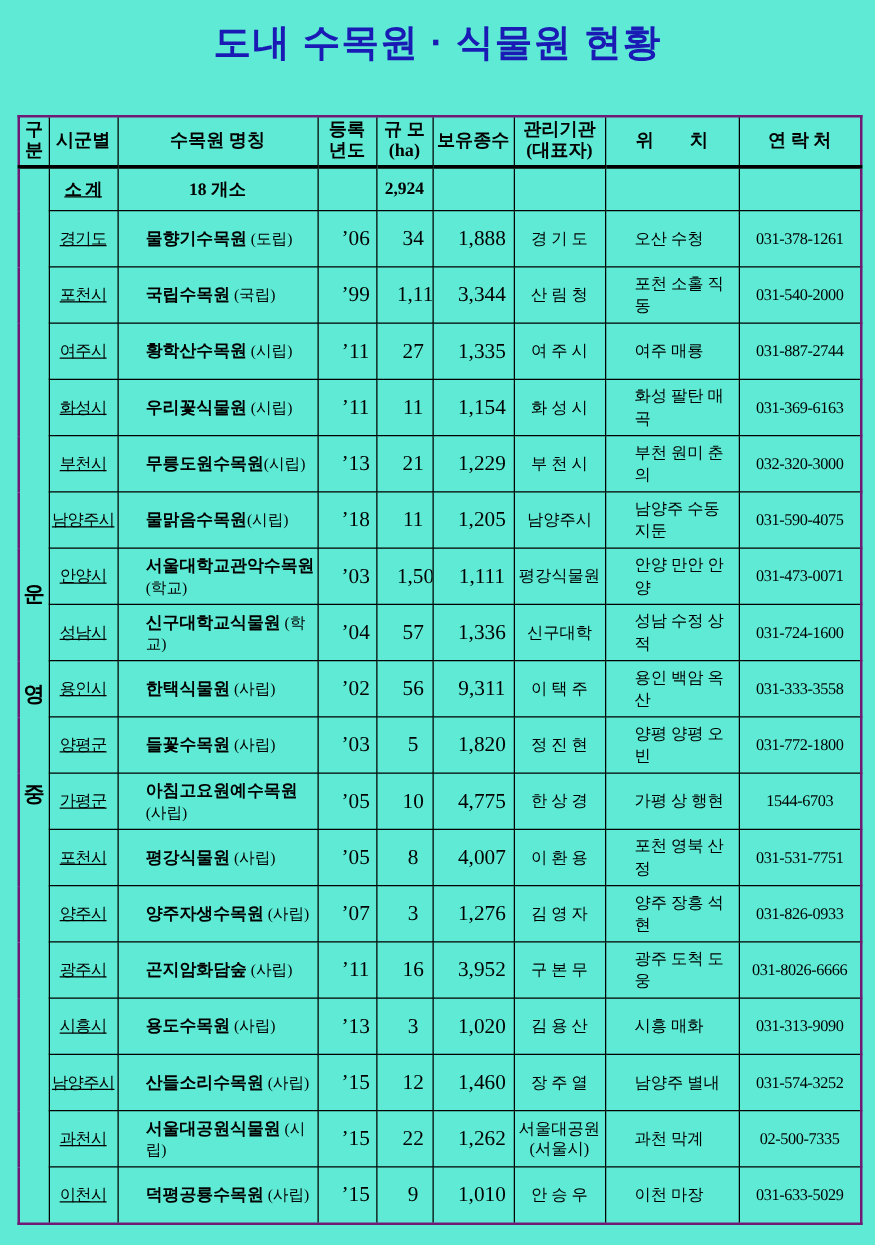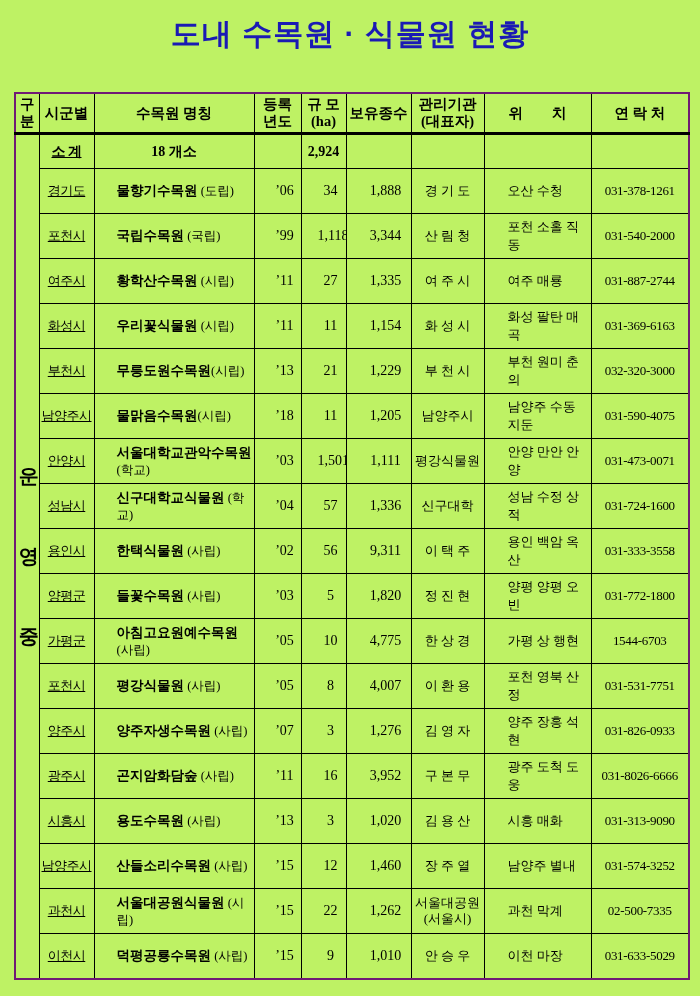--- a/index.html
+++ b/index.html
@@ -1,17 +1,17 @@
 <!DOCTYPE html>
 <html><head>
 <meta charset="utf-8">
 <style>
   html,body{margin:0;padding:0;background:#ffffff;}
   .page{
-    position:relative;width:700px;height:996px;background:#bef264;overflow:hidden;
+    position:relative;width:700px;height:996px;background:#5eead4;overflow:hidden;
     font-family:"Liberation Serif","DejaVu Serif",serif;color:#000;
   }
   .title{
     position:absolute;top:14px;left:0;width:100%;text-align:center;
     font-family:"Liberation Sans","DejaVu Sans",sans-serif;
     font-weight:bold;font-size:30px;letter-spacing:1px;color:#1a1ab4;
   }
   table.gardens{
     position:absolute;top:92px;left:14px;width:674px;
     border-collapse:collapse;table-layout:fixed;
@@ -22,28 +22,28 @@
     font-size:13.5px;overflow:hidden;color:#000;
   }
   thead th{
     height:38px;font-weight:bold;font-size:14.5px;
     border-bottom:3px solid #000;white-space:pre-line;line-height:1.15;
   }
   th .cat-head{width:17px;margin:0 auto;word-break:break-all;line-height:1.15;white-space:normal;}
   tr.subtotal td{height:33px;font-weight:bold;font-size:14px;}
   tr.data-row{height:45px;}
   td.cat-cell{vertical-align:middle;}
-  .cat-label{width:17px;margin:0 auto;word-break:break-all;line-height:80px;font-size:20px;}
+  .cat-label{width:17px;margin:0 auto;word-break:break-all;line-height:80px;font-size:17px;}
   td.name-cell{text-align:left;padding-left:22px;}
   .garden-name{font-weight:bold;font-size:13.5px;}
   .garden-type{font-size:12.5px;}
   td.loc-cell{text-align:left;padding-left:23px;font-size:13px;}
   td.mgr-cell{white-space:pre-line;line-height:1.2;font-size:13px;}
   td.city-cell{font-size:13px;letter-spacing:-0.5px;text-decoration:underline;}
-  td.year-cell,td.size-cell,td.species-cell{font-size:14px;padding-left:16px;}
+  td.year-cell,td.size-cell,td.species-cell{font-size:17px;padding-left:16px;}
   td.contact-cell{font-size:13px;letter-spacing:-0.3px;}
 </style>
 </head>
 <body>
 
 <div class="page">
 
   <div class="title">도내 수목원 · 식물원 현황</div>
 
   <table class="gardens">

